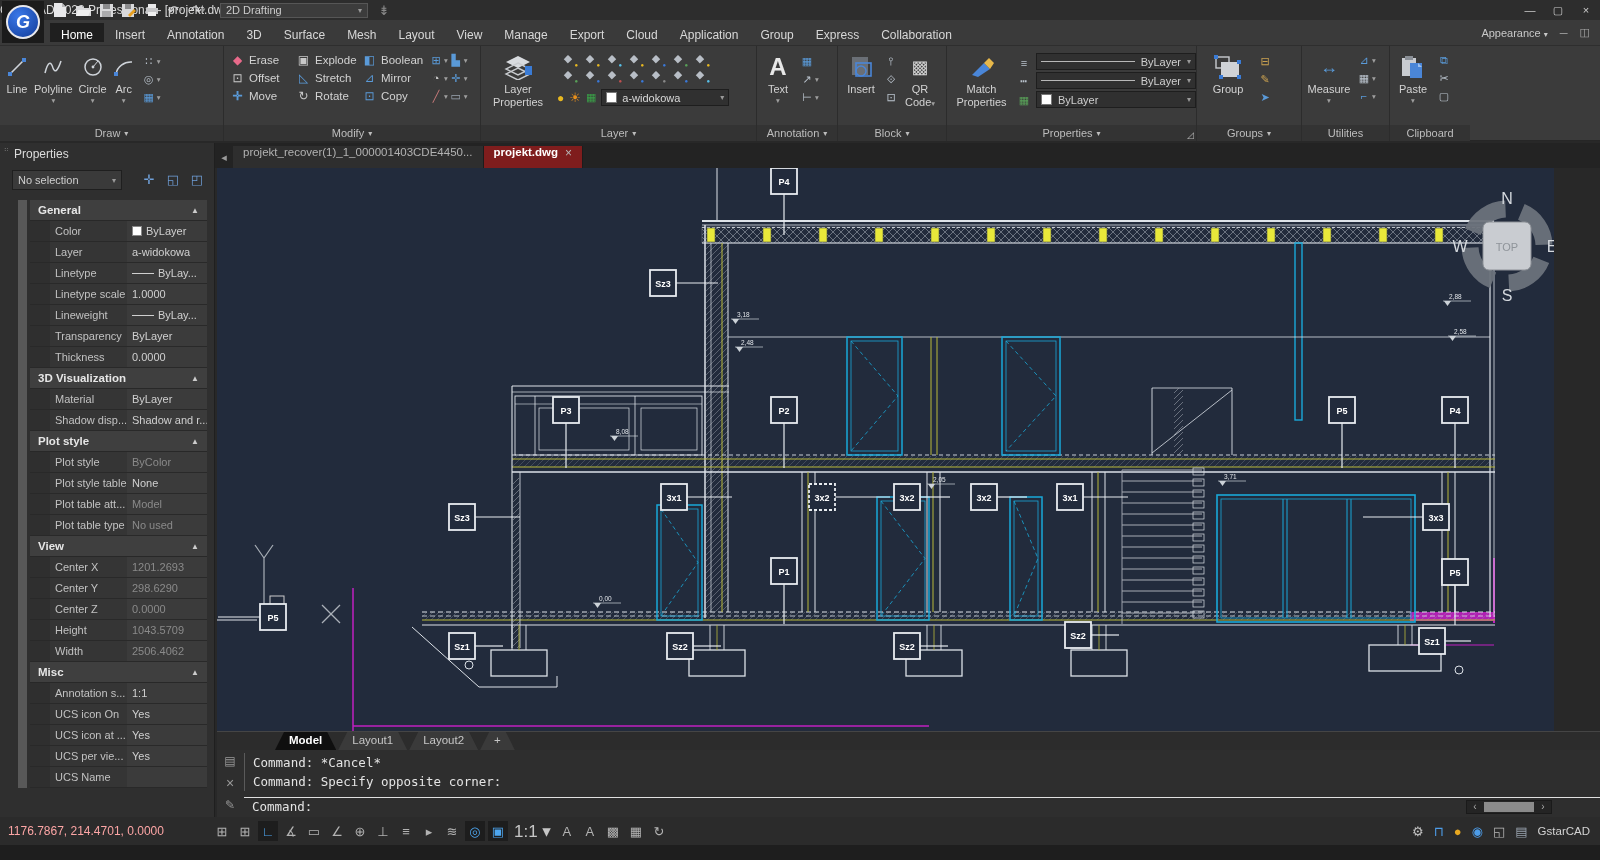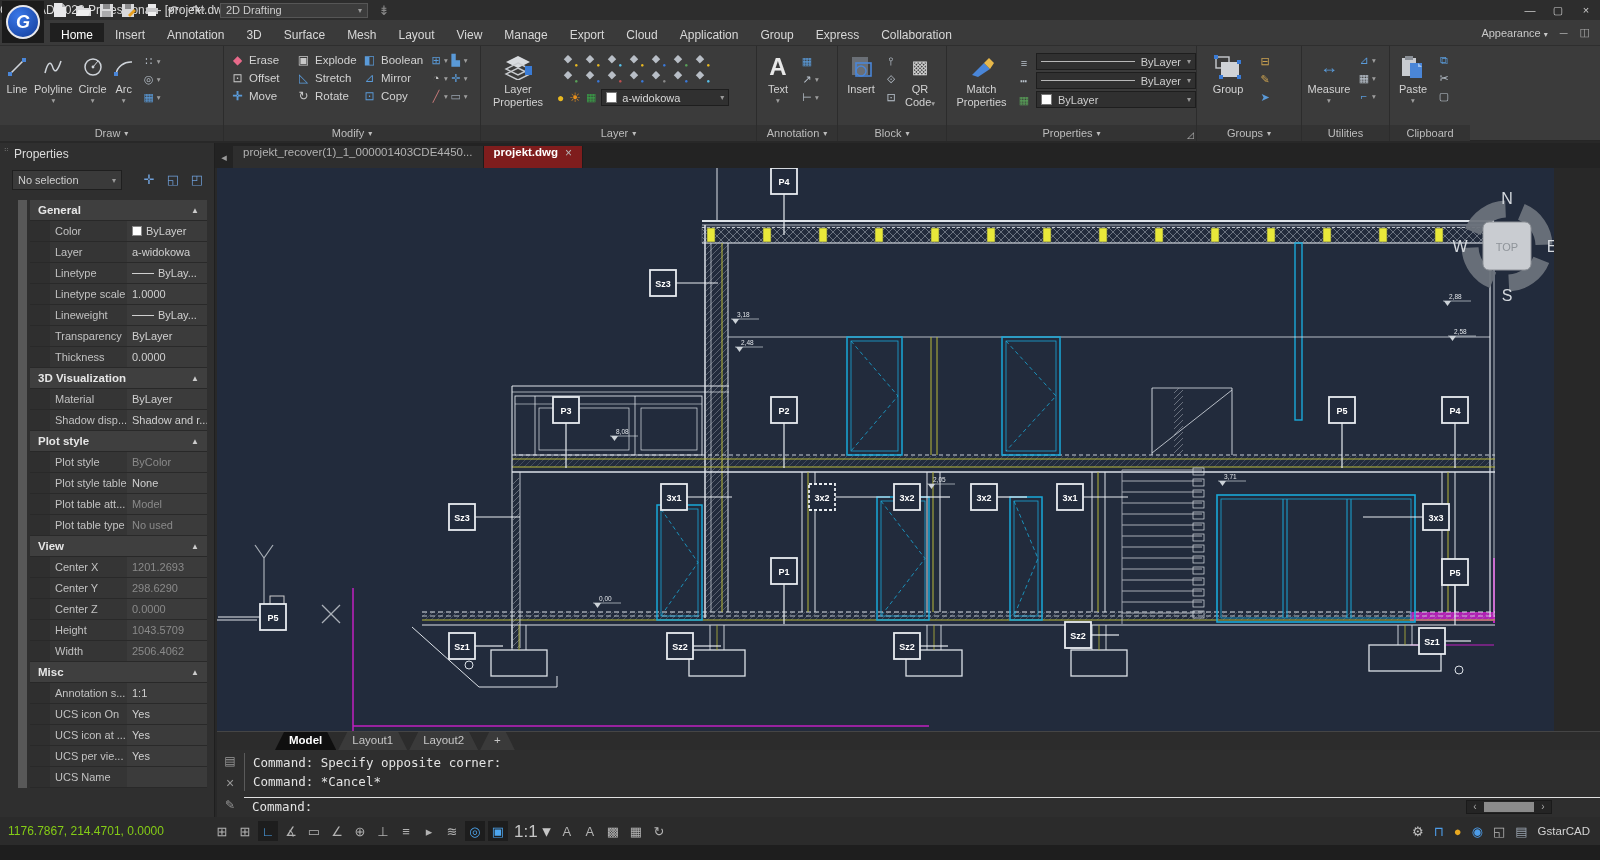--- a/index.html
+++ b/index.html
@@ -100,21 +100,21 @@
       font-family:"DejaVu Sans Mono",monospace;font-size:12.5px;color:#e4e4e4;line-height:19px}
 .cmd-prompt{position:absolute;left:27px;bottom:1px;right:0;border-top:1px solid #e0e0e0;padding-left:8px;
       font-family:"DejaVu Sans Mono",monospace;font-size:12.5px;color:#e4e4e4;line-height:18px;background:#2e2e2e}
 .cmd-scroll{position:absolute;right:48px;bottom:3px;width:86px;height:14px;display:flex;background:#242424;
       border:1px solid #1a1a1a}
 .cs-btn{width:16px;text-align:center;color:#aaaaaa;font-size:10px;line-height:12px}
 .cs-thumb{flex:1;background:#8a8a8a;margin:1px}
 
 
 .status{position:absolute;left:0;top:817px;right:0;height:28px;background:#2b2b2b;display:flex;align-items:center}
-.coords{width:212px;padding-left:8px;font-size:12px;color:#84cc16}
+.coords{width:212px;padding-left:8px;font-size:12px;color:#fca5a5}
 .sicons{display:flex;gap:3px;align-items:center}
 .sic{min-width:20px;height:20px;display:flex;align-items:center;justify-content:center;font-size:13px;color:#b2b2b2}
 .sic.active{color:#4da6f0;background:#1d1d1d}
 .sscale{font-size:17px;color:#c6c6c6;padding:0 3px}
 .status-right{margin-left:auto;display:flex;gap:10px;align-items:center;margin-right:10px}
 .ric{font-size:13px}
 .brand{font-size:11.5px;color:#d2d2d2}
 .bottomstrip{position:absolute;left:0;top:845px;right:0;height:15px;background:#1e1e1e}
 </style>
 </head>
@@ -1095,22 +1095,22 @@
       <span class="ltab">+</span>
     </div>
 
   <div class="cmd">
     <div class="cmd-icons">
       <span>▤</span>
       <span style="font-size:14px">×</span>
       <span>✎</span>
     </div>
     <div class="cmd-lines" id="cmd-lines">
+        <div>Command: *Cancel*</div>
         <div>Command: Specify opposite corner:</div>
-        <div>Command: *Cancel*</div>
       </div>
     <div class="cmd-prompt">Command:</div>
     <div class="cmd-scroll">
       <span class="cs-btn">‹</span>
       <span class="cs-thumb"></span>
       <span class="cs-btn">›</span>
     </div>
   </div>
 
   <div class="status">

